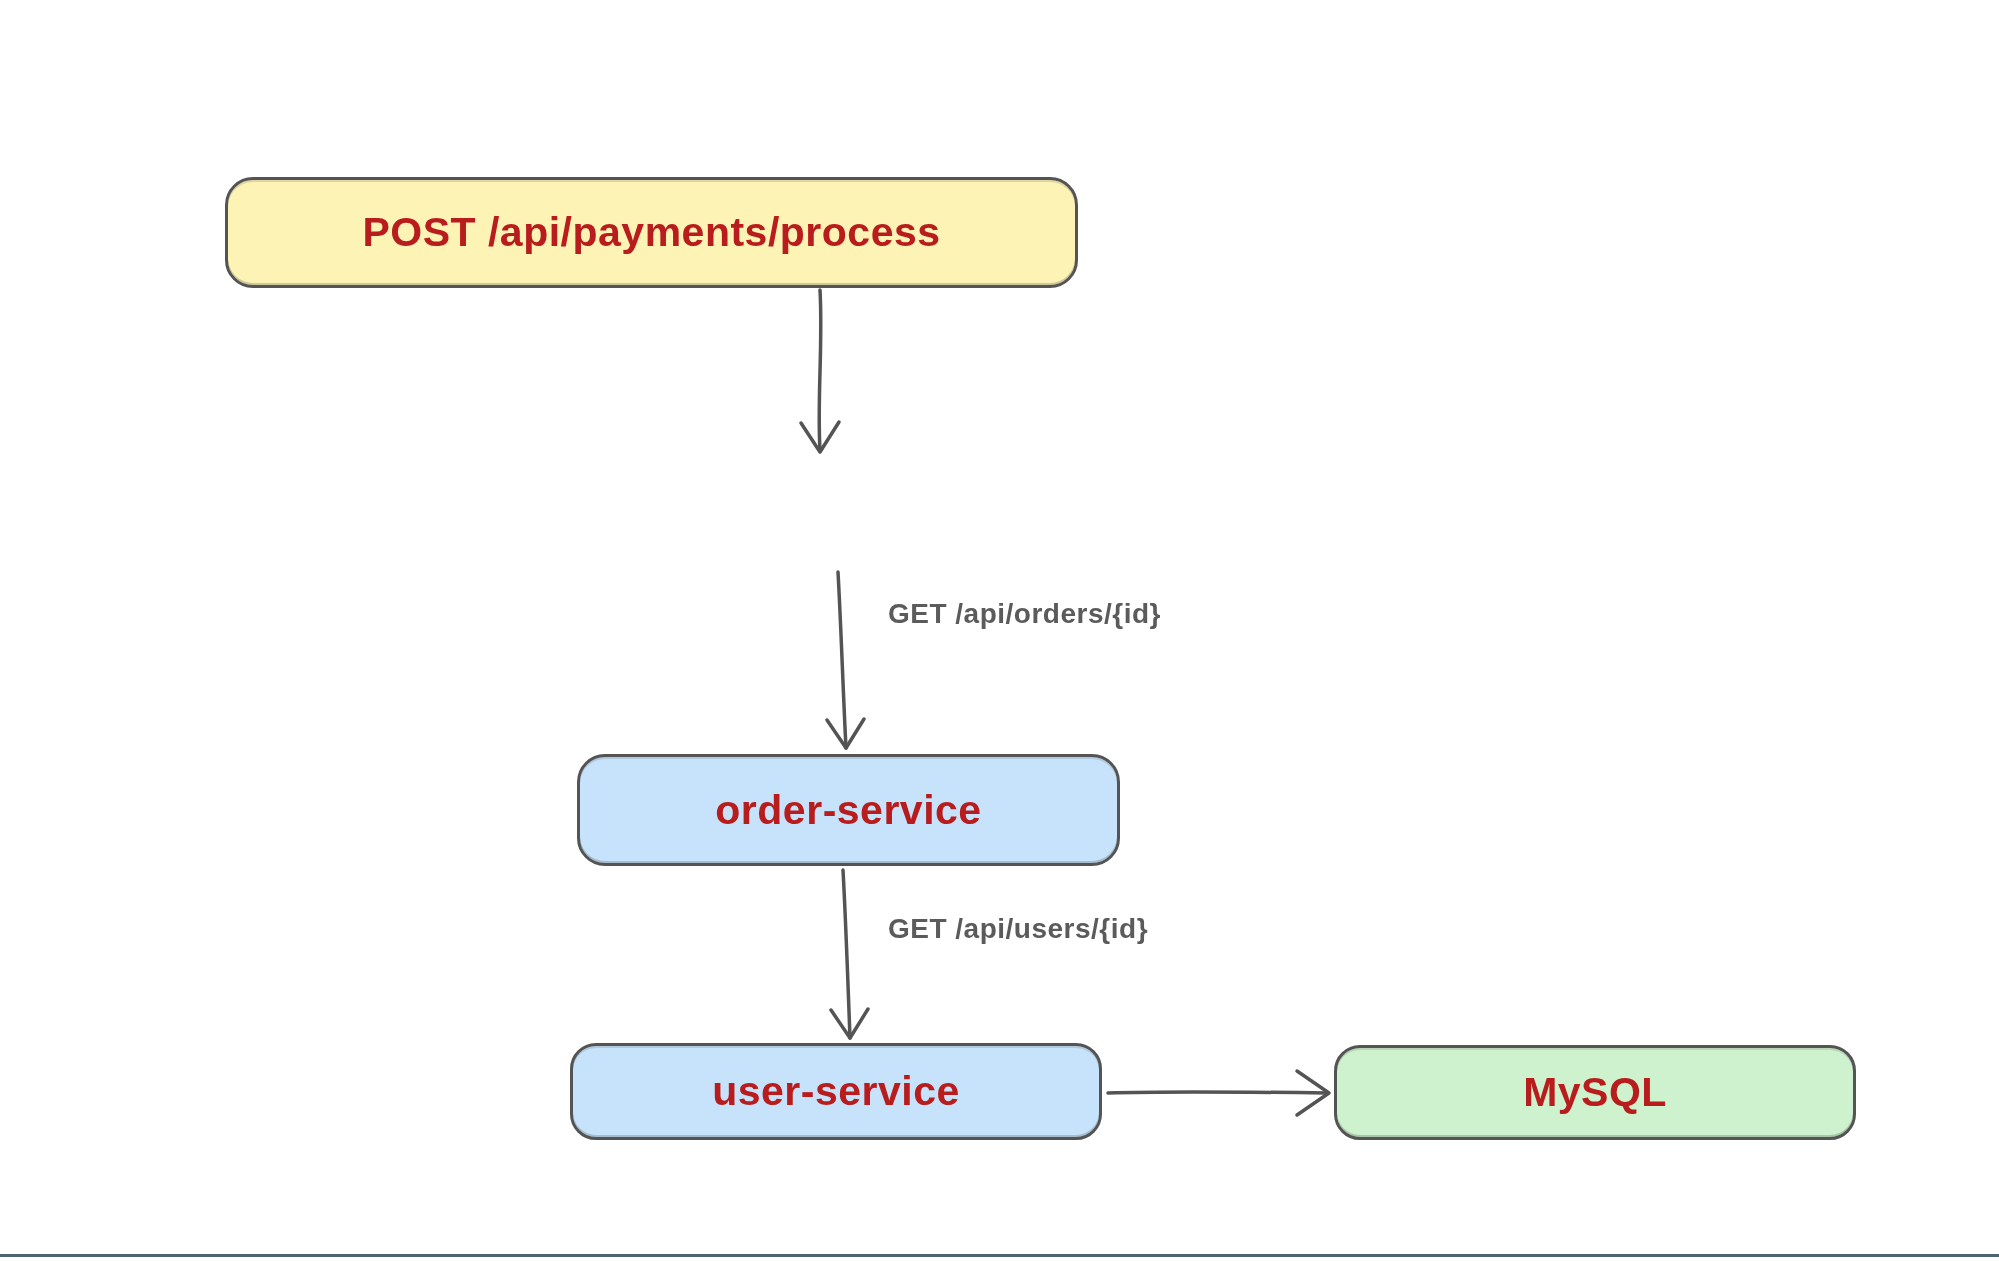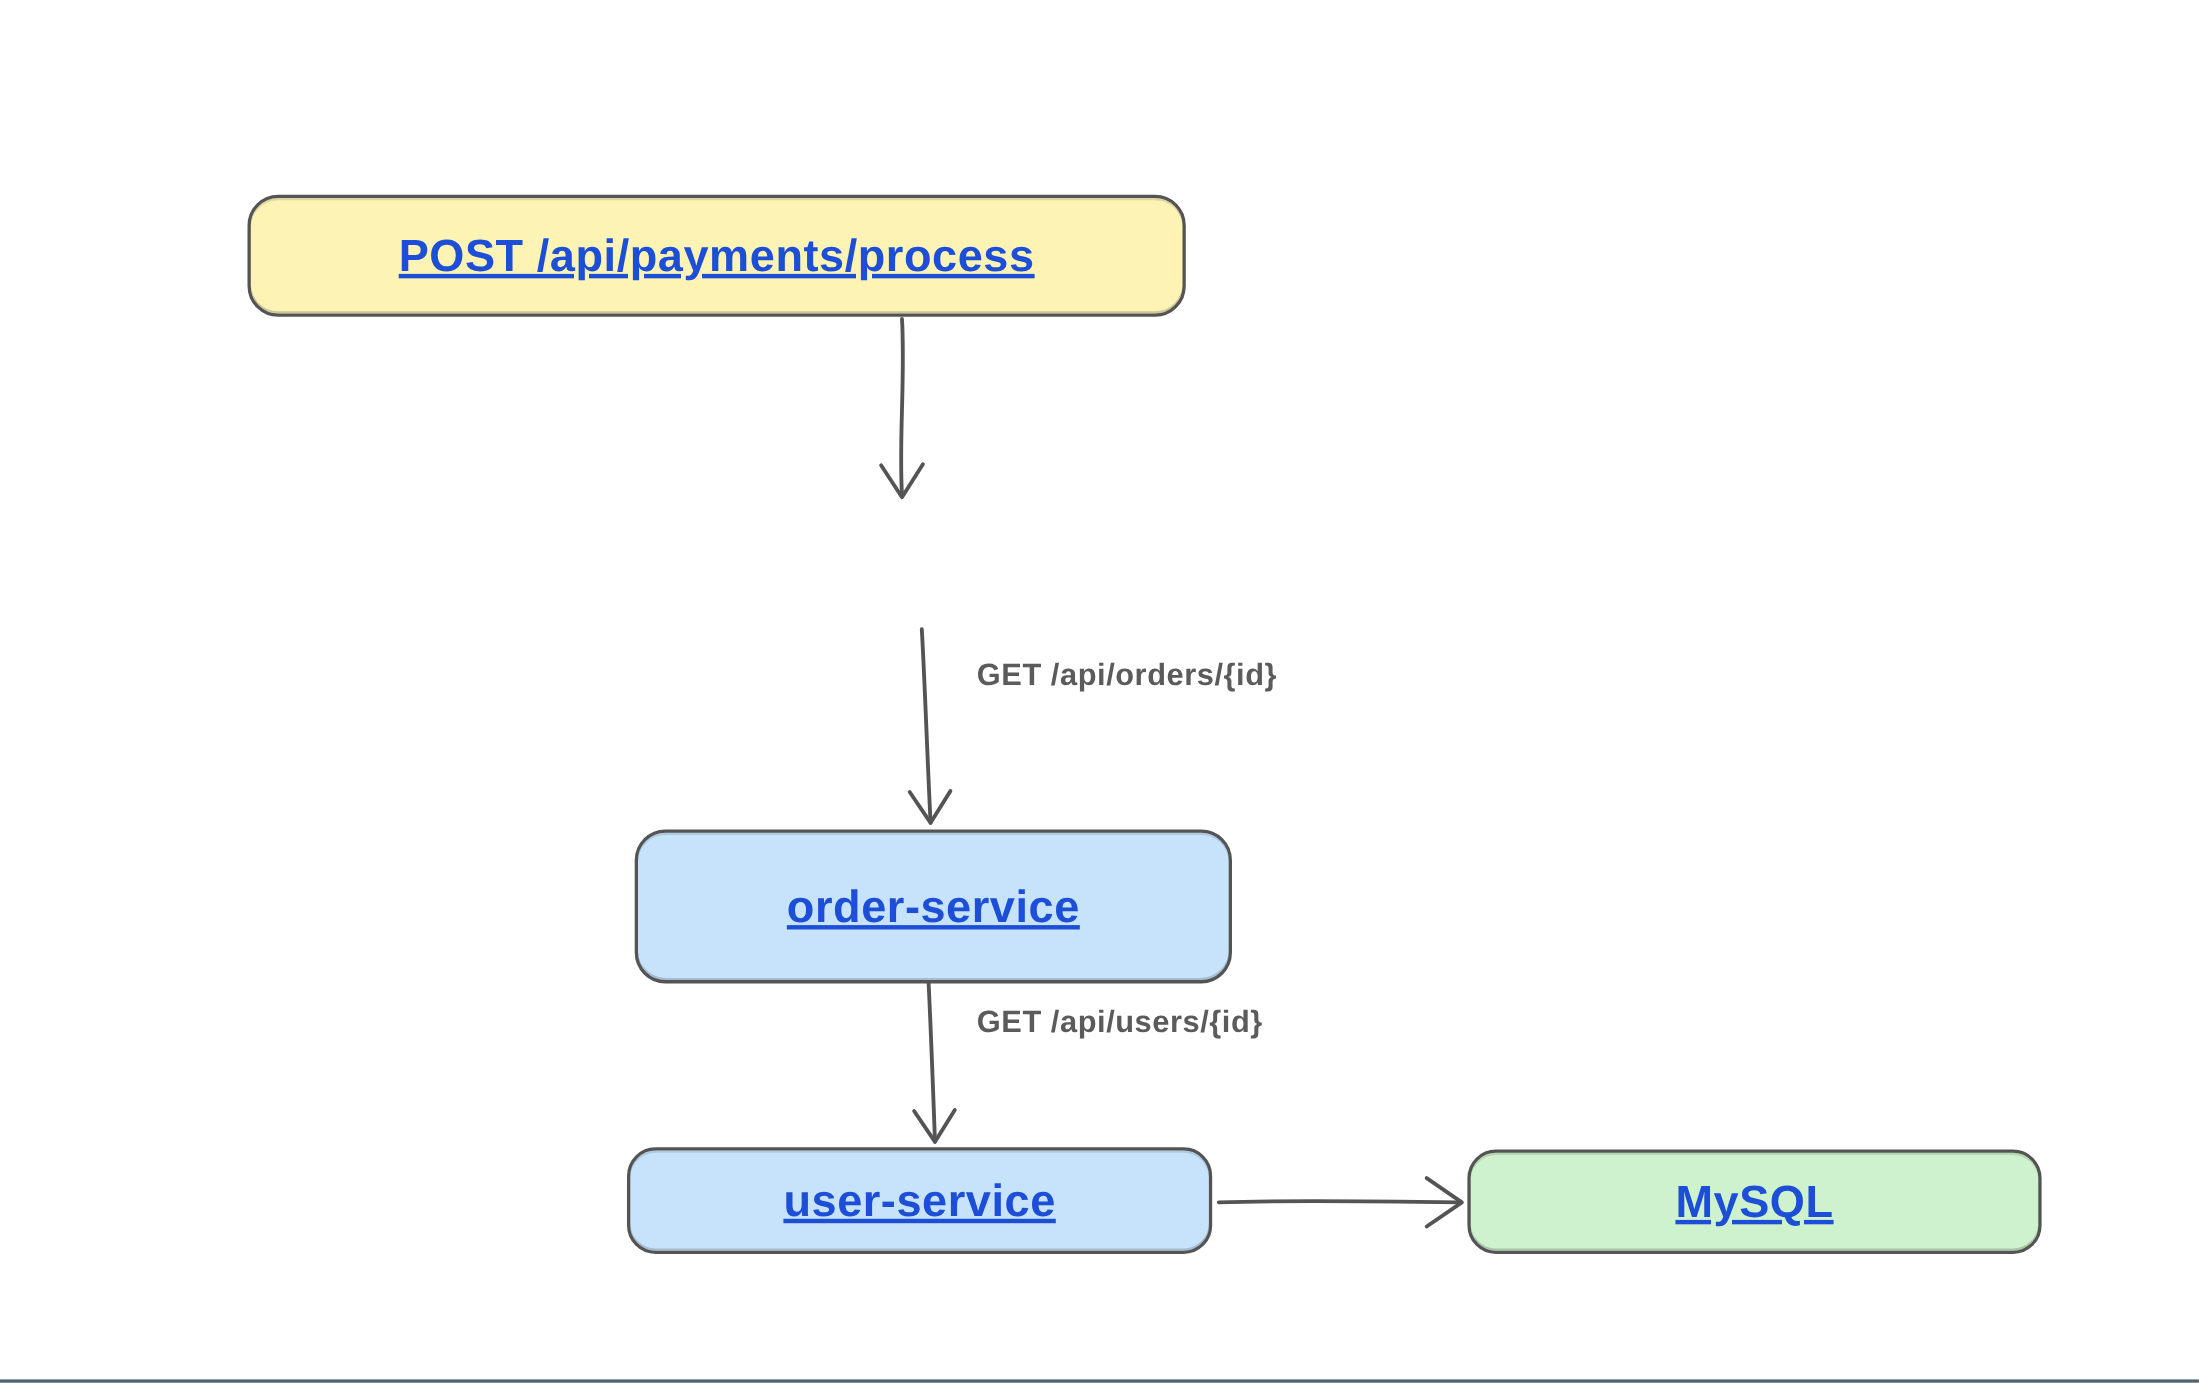--- a/index.html
+++ b/index.html
@@ -24,30 +24,29 @@
     pointer-events: none;
   }
   .node {
     position: absolute;
     display: flex;
     align-items: center;
     justify-content: center;
     border: 3.5px solid #545454;
     border-radius: 28px;
     box-sizing: border-box;
-    color: #1d4ed8;
+    color: #b91c1c;
     font-size: 41px;
     font-weight: 600;
     letter-spacing: 0.5px;
     box-shadow: inset 0 -2px 0 rgba(84,84,84,0.28), inset 0 2px 0 rgba(84,84,84,0.18);
-    text-decoration: underline;
   }
   .node-endpoint   { left: 225px;  top: 177px;  width: 853px; height: 111px; }
   .node-payment    { left: 563px;  top: 456px;  width: 540px; height: 112px; }
-  .node-order      { left: 577px;  top: 754px;  width: 543px; height: 140px; }
+  .node-order      { left: 577px;  top: 754px;  width: 543px; height: 112px; }
   .node-user       { left: 570px;  top: 1043px; width: 532px; height: 97px; border-radius: 26px; }
   .node-mysql      { left: 1334px; top: 1045px; width: 522px; height: 95px; border-radius: 26px; }
   .edge-label {
     position: absolute;
     color: #5b5b5b;
     font-size: 28px;
     font-weight: 600;
     letter-spacing: 0.5px;
     white-space: nowrap;
   }

